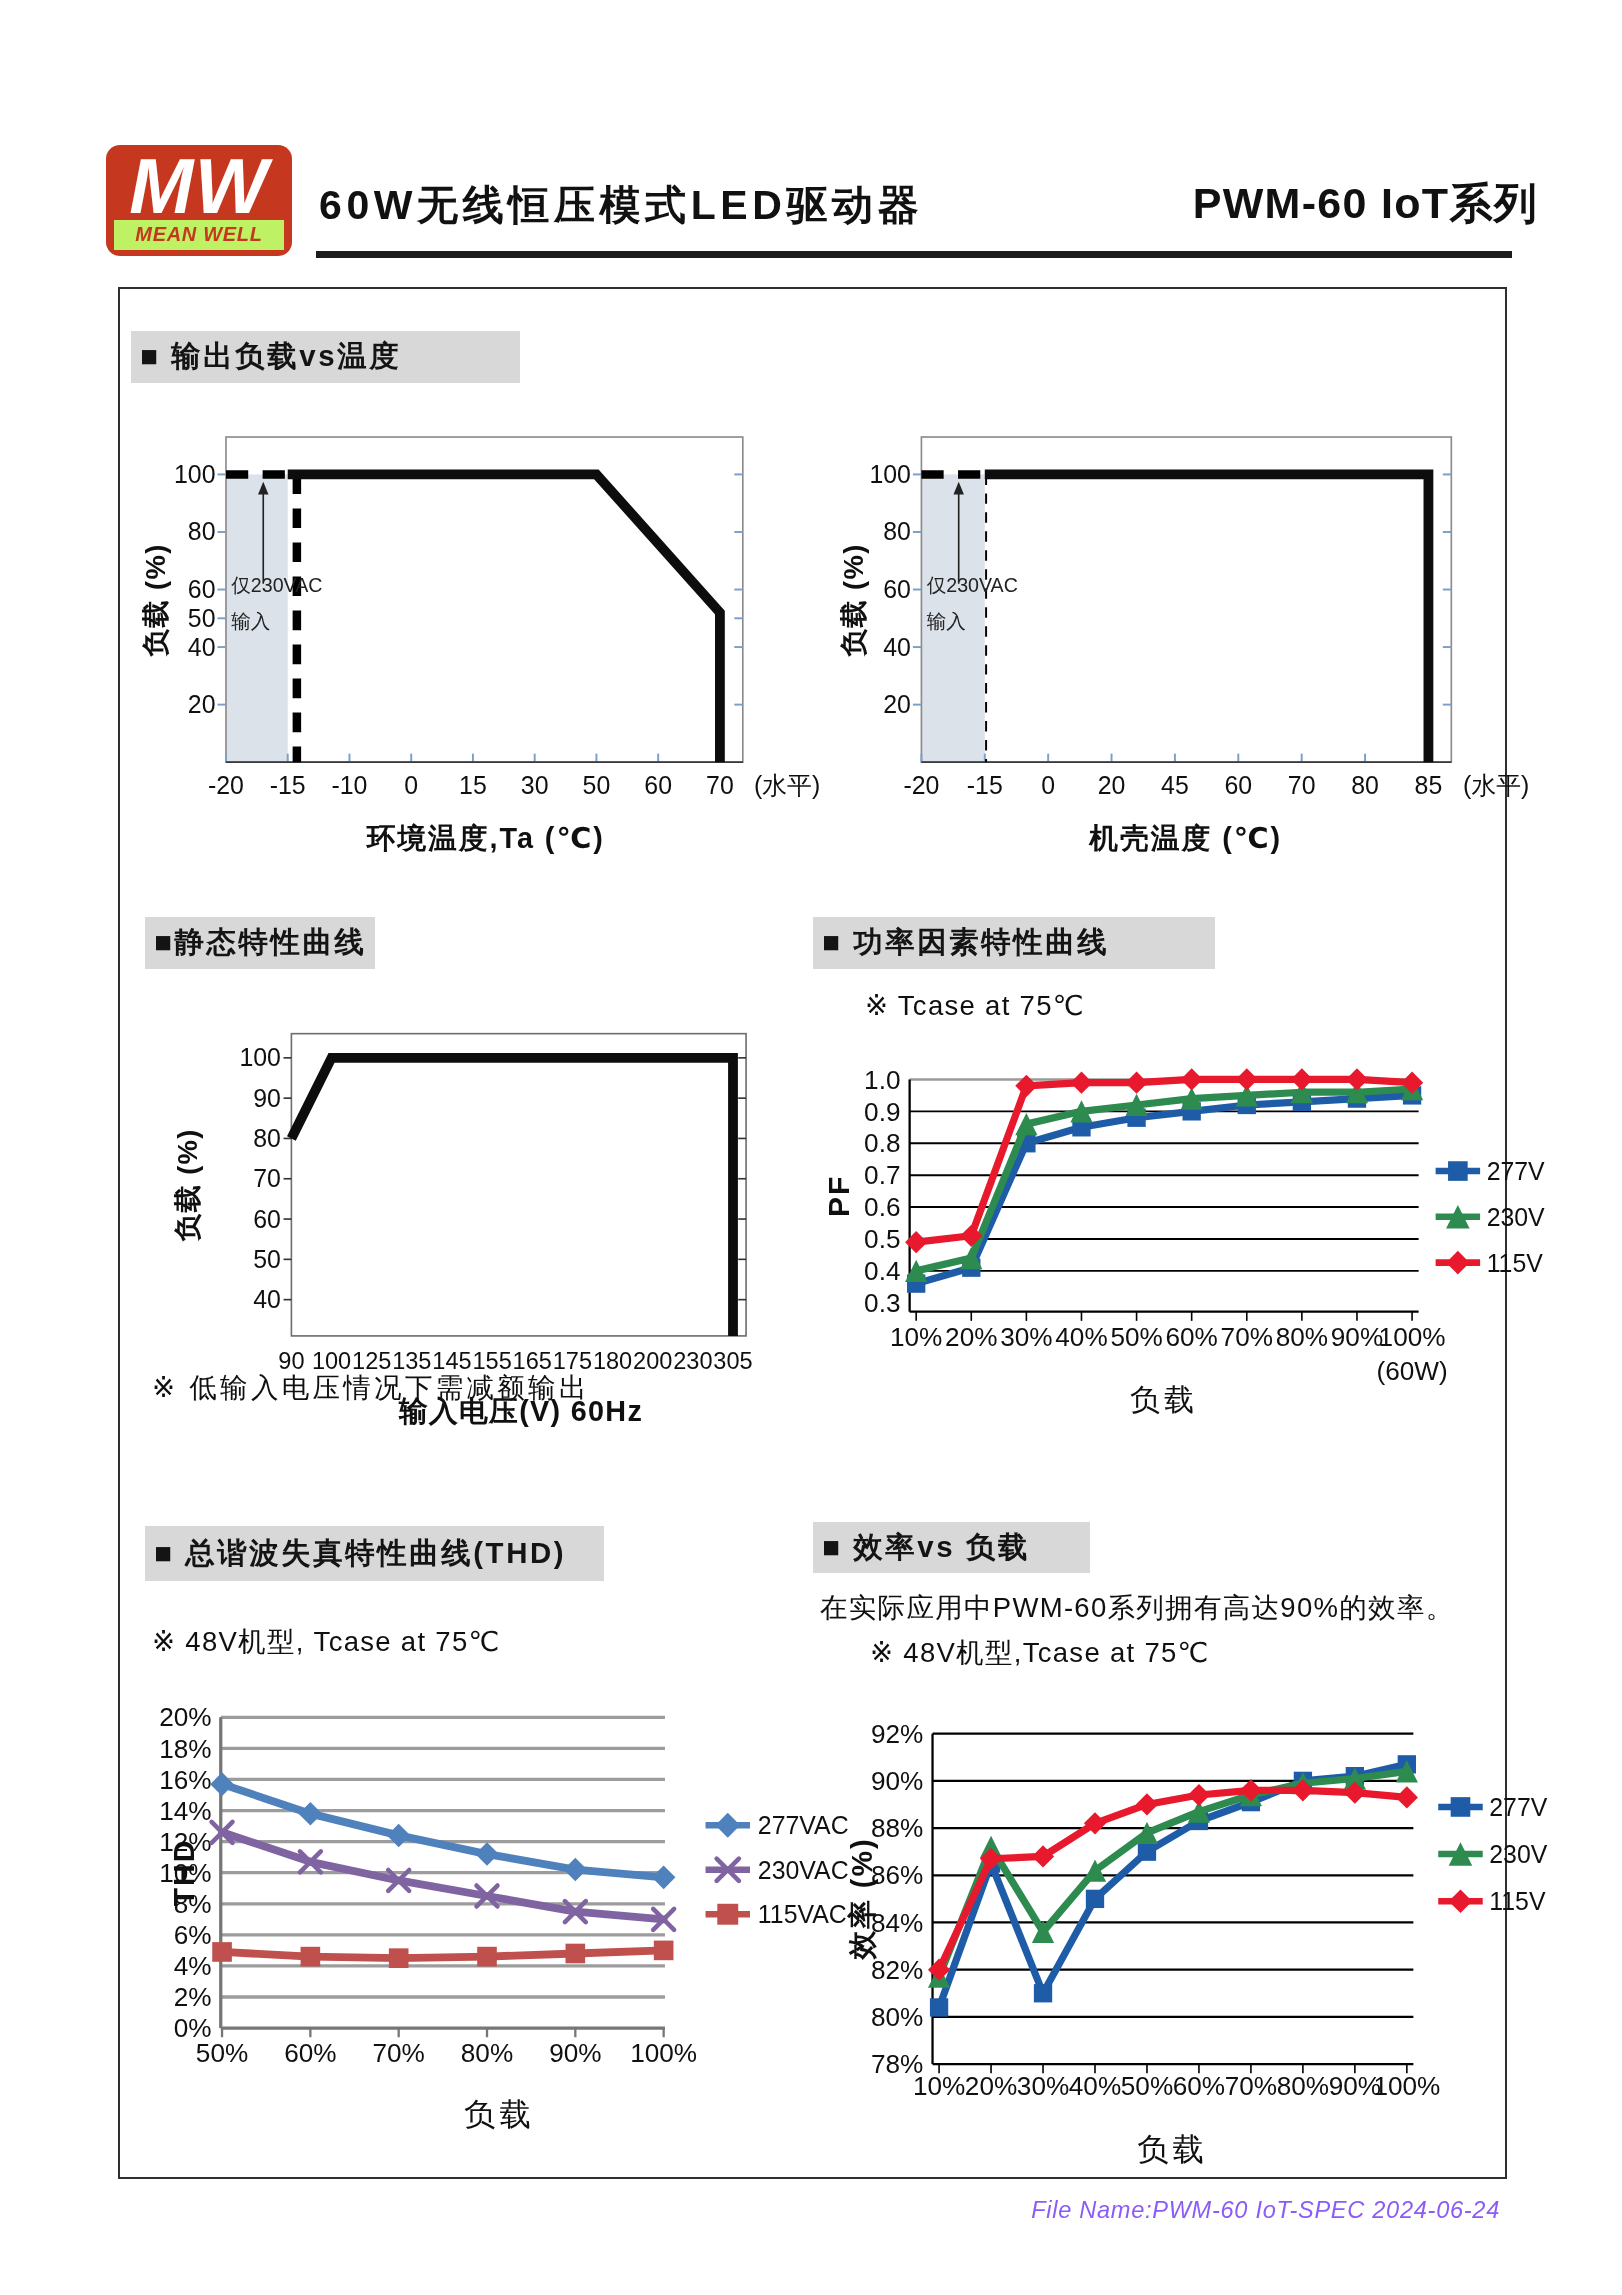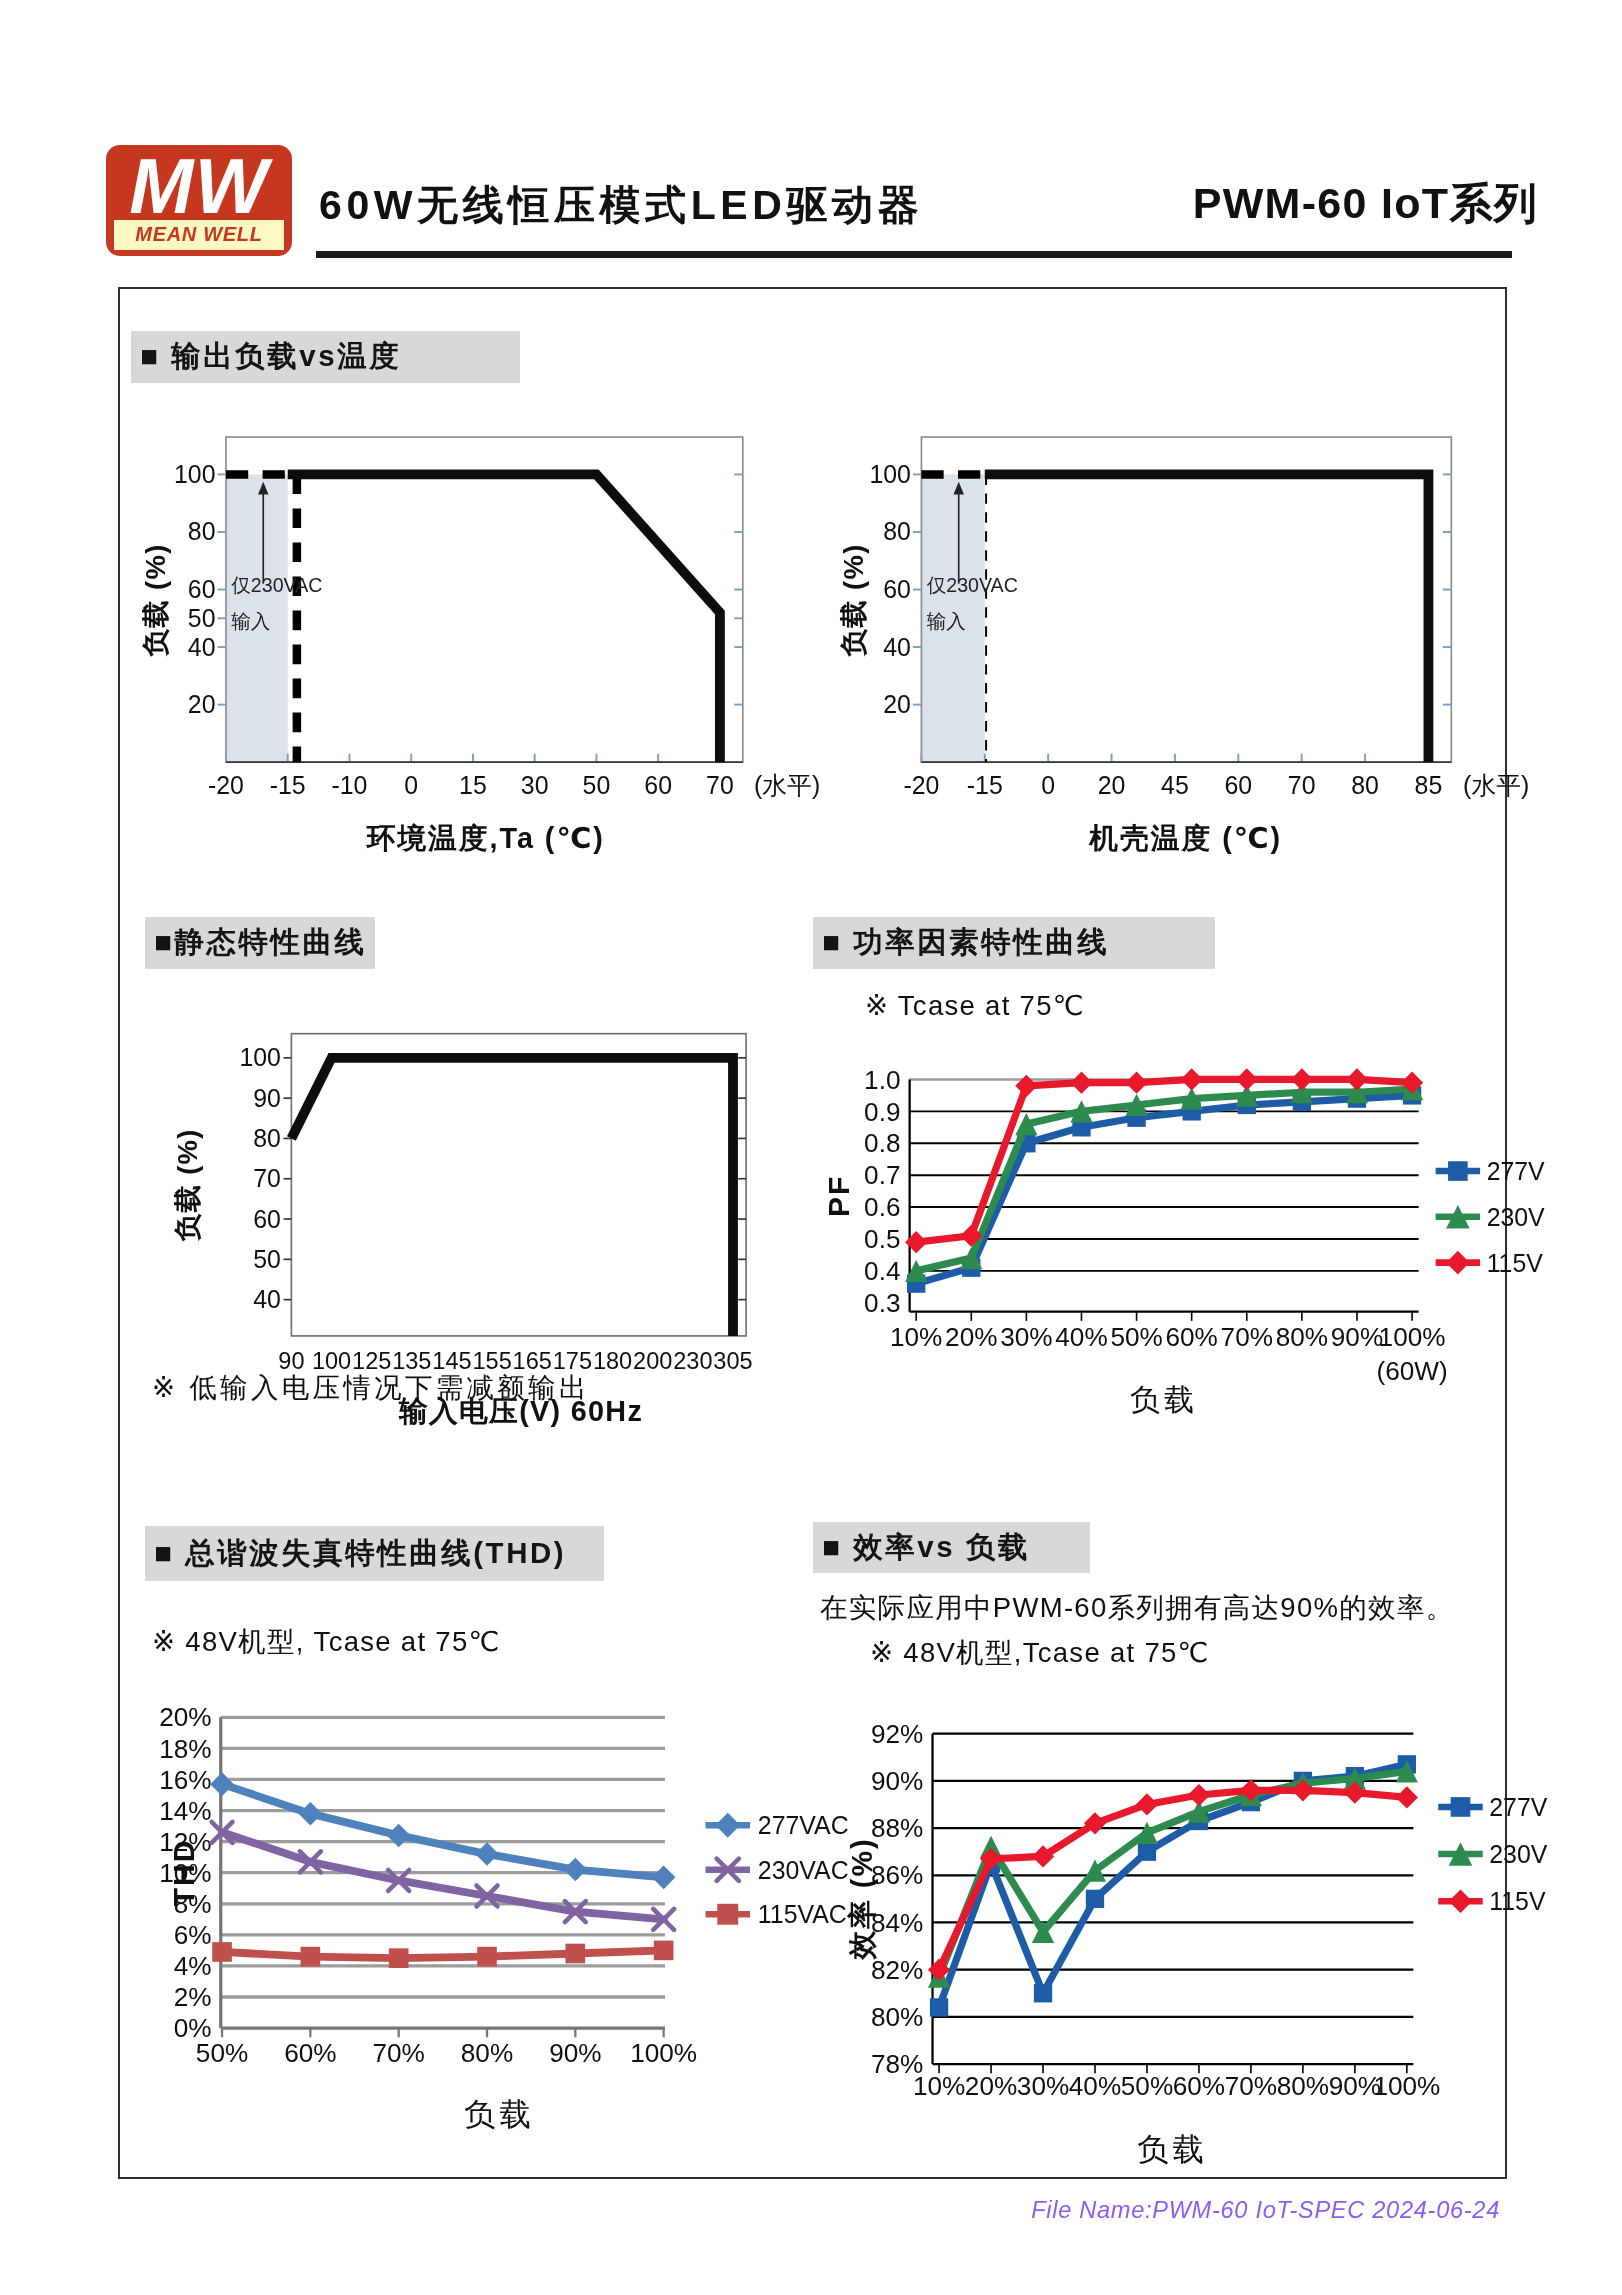--- a/index.html
+++ b/index.html
@@ -3,21 +3,21 @@
 <meta charset="utf-8">
 <style>
   html,body{margin:0;padding:0;background:#9aa0a6;}
   *{box-sizing:border-box;}
   .page{position:relative;width:1623px;height:2295px;background:#fff;margin:0 auto;overflow:hidden;
         font-family:"Liberation Sans","DejaVu Sans",sans-serif;color:#111;}
   
   .logo{position:absolute;left:106px;top:145px;width:186px;height:111px;background:#c5381f;border-radius:14px;}
   .logo .mw{position:absolute;left:0;right:0;top:-2.6px;text-align:center;font-size:77px;font-weight:bold;
             font-style:italic;color:#fff;letter-spacing:1.3px;}
-  .logo .brand-strip{position:absolute;left:7.9px;right:7.9px;bottom:6.5px;height:30px;background:#fef9c3;
+  .logo .brand-strip{position:absolute;left:7.9px;right:7.9px;bottom:6.5px;height:30px;background:#bef264;
             display:flex;align-items:center;justify-content:center;}
   .logo .brand-strip span{color:#c5381f;font-weight:bold;font-size:20px;letter-spacing:0.7px;font-style:italic;}
   .title-cn{position:absolute;left:319px;top:178px;font-size:41px;font-weight:600;letter-spacing:4.6px;white-space:nowrap;}
   .title-series{position:absolute;right:85px;top:175px;font-size:43px;font-weight:bold;letter-spacing:1.3px;white-space:nowrap;}
   .header-rule{position:absolute;left:316px;top:251px;width:1196px;height:6.5px;background:#1c1c1c;}
   
   .frame{position:absolute;left:118px;top:287px;width:1389px;height:1892px;border:2px solid #2f2f2f;background:#fff;}
   
   .secbar{position:absolute;background:#d8d8d8;display:flex;align-items:center;padding:0 9.2px;
           font-size:29.4px;font-weight:700;letter-spacing:2.6px;white-space:nowrap;color:#141414;}

